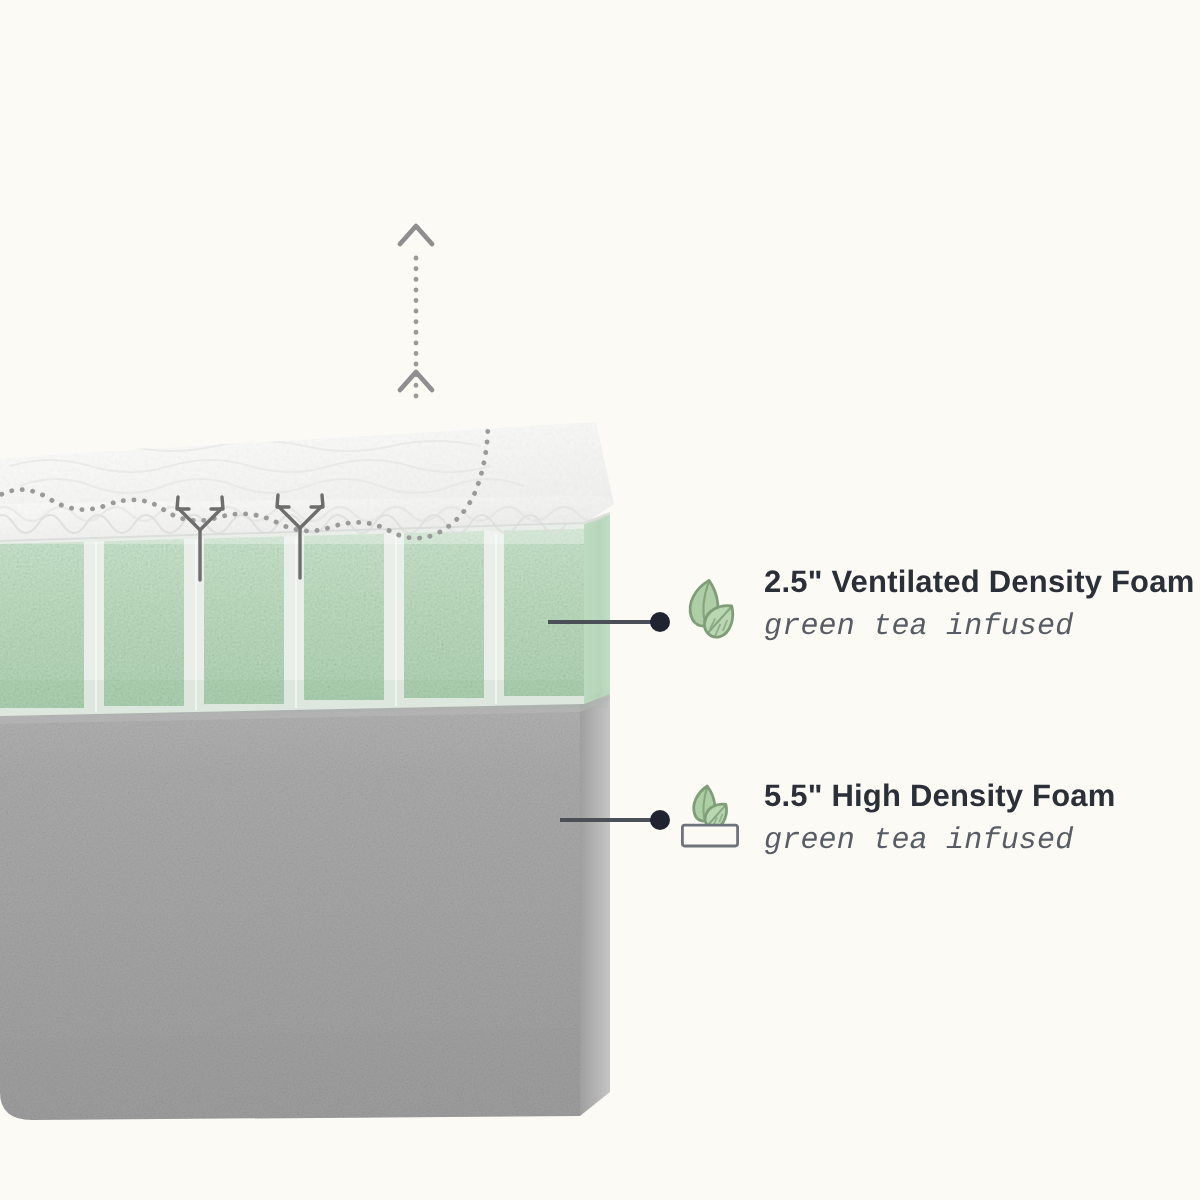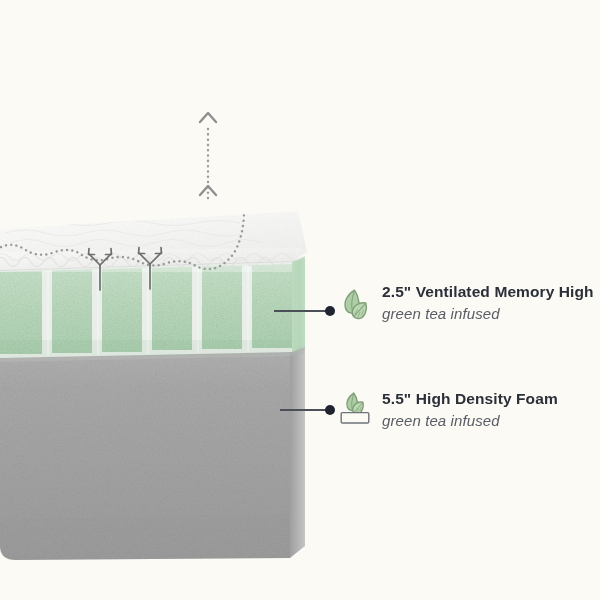--- a/index.html
+++ b/index.html
@@ -52,21 +52,21 @@
   .callout-title {
     font-family: "Liberation Sans", sans-serif;
     font-weight: bold;
     font-size: 15.5px;
     line-height: 22px;
     color: #2b2f38;
     letter-spacing: 0.1px;
     white-space: nowrap;
   }
   .callout-sub {
-    font-family: Liberation Sans, sans-serif;
+    font-family: Liberation Mono, monospace;
     font-style: italic;
     font-size: 15px;
     line-height: 22px;
     color: #585c64;
     letter-spacing: 0.1px;
     white-space: nowrap;
     margin-top: 1px;
   }
 </style>
 </head>
@@ -258,21 +258,21 @@
       <svg viewBox="0 0 34 38" width="34" height="38">
         <path d="M16.5 3.2 C 9.5 7.5 5.5 14.5 7.6 21.2 C 9.2 26.3 14.8 27.6 18.4 24.1 C 22.6 20.0 21.4 10.2 16.5 3.2 Z" fill="#aecfa6" stroke="#7f9e78" stroke-width="1.4" stroke-linejoin="round"></path>
         <path d="M14.4 24.2 C 12.9 17.9 13.8 11.1 16.3 4.2" fill="none" stroke="#7f9e78" stroke-width="1.1" opacity="0.85"></path>
         <path d="M27.8 16.0 C 21.6 15.0 15.3 18.2 14.3 24.3 C 13.6 28.9 17.6 32.6 22.0 31.3 C 27.1 29.8 29.6 22.2 27.8 16.0 Z" fill="#b9d7b1" stroke="#7f9e78" stroke-width="1.4" stroke-linejoin="round"></path>
         <path d="M16.0 29.4 C 19.8 25.2 23.8 20.6 27.6 16.6" fill="none" stroke="#7f9e78" stroke-width="1.1" opacity="0.85"></path>
         <path d="M19.6 30.9 l 2.6 -6.0 M23.4 28.4 l 2.2 -5.4 M17.0 27.4 l 2.6 -5.2" fill="none" stroke="#7f9e78" stroke-width="0.9" opacity="0.7"></path>
       </svg>
     </span>
     <span class="callout-text">
       <span class="callout-title">2.5" Ventilated</span>
-      <span class="callout-title">Memory High</span>
+      <span class="callout-title">Density Foam</span>
       <span class="callout-sub">green tea infused</span>
     </span>
   </div>
 
   <div class="callout" id="callout-density">
     <span class="callout-icon">
       <svg viewBox="0 0 34 38" width="34" height="38">
         <path d="M15.6 4.0 C 10.4 7.6 7.6 13.4 9.4 18.2 C 10.7 21.8 15.0 22.6 17.6 20.0 C 20.8 16.8 19.6 9.4 15.6 4.0 Z" fill="#aecfa6" stroke="#7f9e78" stroke-width="1.4" stroke-linejoin="round"></path>
         <path d="M14.2 20.6 C 13.2 15.8 13.9 10.2 15.5 4.8" fill="none" stroke="#7f9e78" stroke-width="1.0" opacity="0.85"></path>
         <path d="M24.9 13.2 C 20.2 12.5 15.4 14.9 14.6 19.6 C 14.0 23.0 17.0 25.8 20.3 24.8 C 24.1 23.6 26.1 17.9 24.9 13.2 Z" fill="#b9d7b1" stroke="#7f9e78" stroke-width="1.4" stroke-linejoin="round"></path>

